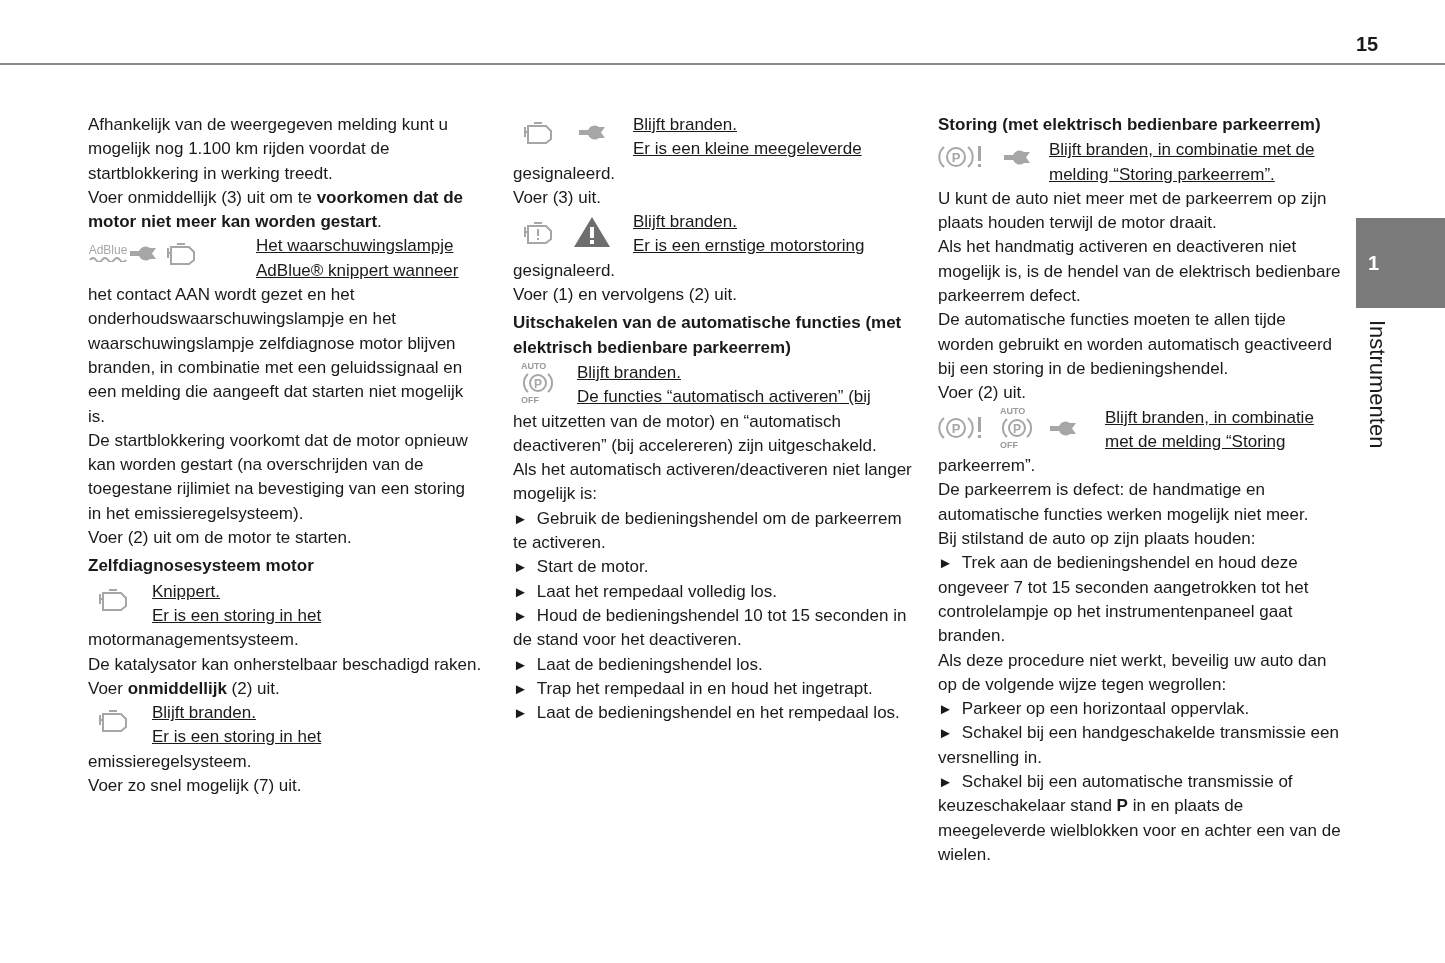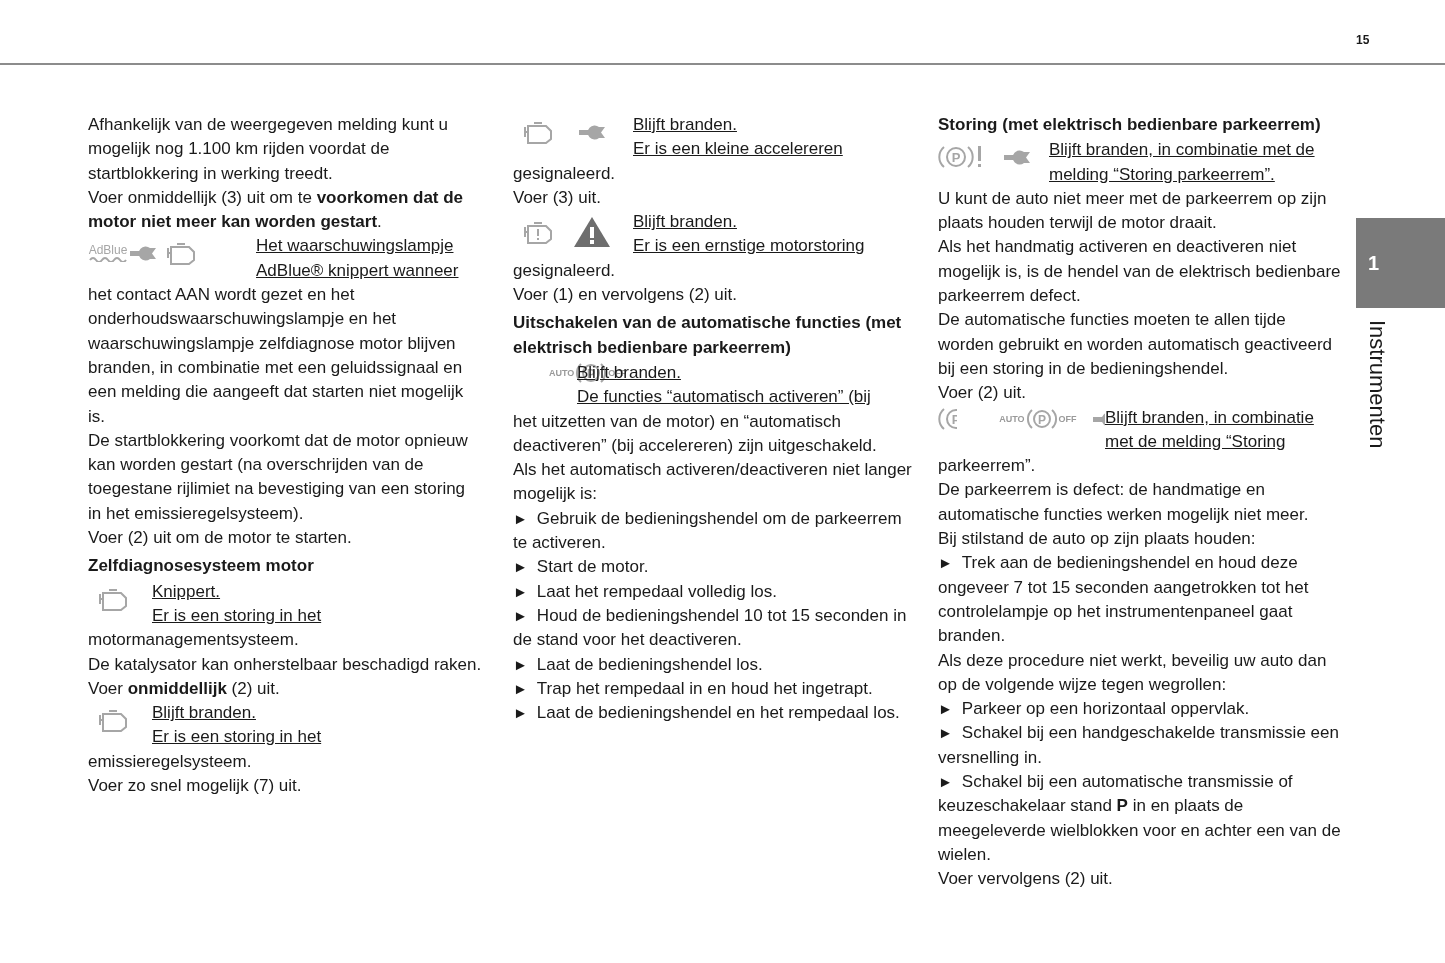--- a/index.html
+++ b/index.html
@@ -1,37 +1,37 @@
 <!DOCTYPE html>
 <html><head>
 <meta charset="utf-8">
 <style>
   html, body { margin: 0; padding: 0; background: #ffffff; }
   body { width: 1445px; height: 963px; position: relative; overflow: hidden;
          font-family: "Liberation Sans", sans-serif; color: #1a1a1a; }
-  .page-number { position: absolute; top: 33px; left: 1356px; font-size: 12px; font-weight: bold; }
+  .page-number { position: absolute; top: 33px; left: 1356px; font-size: 20px; font-weight: bold; }
   .header-rule { position: absolute; top: 63px; left: 0; width: 1445px; height: 2px; background: #8c8c8c; }
   .chapter-tab { position: absolute; top: 218px; left: 1356px; width: 89px; height: 90px; background: #7a7a7a; }
   .chapter-num { position: absolute; left: 12px; top: 34px; color: #fff; font-weight: bold; font-size: 20px; }
   .chapter-title { position: absolute; top: 320px; left: 1360px; width: 30px; height: 140px;
                    writing-mode: vertical-rl; font-size: 22px; color: #1a1a1a; }
   .col { position: absolute; top: 113px; font-size: 17px; line-height: 24.3px; }
   .col1 { left: 88px; width: 395px; }
   .col2 { left: 513px; width: 400px; }
   .col3 { left: 938px; width: 405px; }
   .col p { margin: 0; }
   .h { font-weight: bold; margin-top: 4px !important; margin-bottom: 1px !important; }
   .icon-row { display: flex; align-items: flex-start; }
   .icons { display: flex; align-items: center; gap: 14px; padding-top: 6px; flex-shrink: 0; }
   .icon-text p { margin: 0; text-decoration: underline; }
   .bullet::before { content: "\25BA"; margin-right: 9px; font-size: 15px; }
   svg { display: block; }
   .gray { fill: none; stroke: #a6a6a6; stroke-width: 2; }
   .adblue { font-size: 12px; color: #a6a6a6; line-height: 12px; text-align: center; }
-  .pico { display: flex; flex-direction: row; align-items: center; color: #9a9a9a; font-size: 9px; font-weight: bold; line-height: 10px; margin-left: 28px; }
+  .pico { display: flex; flex-direction: column; color: #9a9a9a; font-size: 9px; font-weight: bold; line-height: 10px; }
 </style>
 </head>
 <body>
 
 <div class="page-number">15</div>
 <div class="header-rule"></div>
 <div class="chapter-tab">
   <span class="chapter-num">1</span>
 </div>
 <div class="chapter-title">Instrumenten</div>
@@ -99,21 +99,21 @@
       <svg width="34" height="26">
           <path class="gray" d="M4 8 v10 M4 13 h3 M7 7 h18 l5 5 v8 l-5 4 h-18 z M13 4 h8"></path>
         </svg>
       <svg width="36" height="16">
           <rect x="2" y="6" width="22" height="5" fill="#a6a6a6"></rect>
           <path d="M22 3 a7 7 0 1 0 0 11 l6 0 -4 -5.5 4 -5.5z" fill="#a6a6a6"></path>
         </svg>
     </div>
     <div class="icon-text">
       <p>Blijft branden.</p>
-      <p>Er is een kleine accelereren</p>
+      <p>Er is een kleine meegeleverde</p>
     </div>
   </div>
   <p>gesignaleerd.</p>
   <p>Voer (3) uit.</p>
   <div class="icon-row">
     <div class="icons" style="width:112px;padding-left:8px;gap:18px;">
       <svg width="34" height="26">
           <path class="gray" d="M4 8 v10 M4 13 h3 M7 7 h18 l5 5 v8 l-5 4 h-18 z M13 4 h8 M17 10 v7 M17 19 v2"></path>
         </svg>
       <svg width="38" height="32">
@@ -212,14 +212,13 @@
     </div>
   </div>
   <p>parkeerrem”.</p>
   <p>De parkeerrem is defect: de handmatige en automatische functies werken mogelijk niet meer.</p>
   <p>Bij stilstand de auto op zijn plaats houden:</p>
   <p class="bullet">Trek aan de bedieningshendel en houd deze ongeveer 7 tot 15 seconden aangetrokken tot het controlelampje op het instrumentenpaneel gaat branden.</p>
   <p>Als deze procedure niet werkt, beveilig uw auto dan op de volgende wijze tegen wegrollen:</p>
   <p class="bullet">Parkeer op een horizontaal oppervlak.</p>
   <p class="bullet">Schakel bij een handgeschakelde transmissie een versnelling in.</p>
   <p class="bullet"><span>Schakel bij een automatische transmissie of keuzeschakelaar stand </span><b>P</b><span> in en plaats de meegeleverde wielblokken voor en achter een van de wielen.</span></p>
-  <p>Voer vervolgens (2) uit.</p>
 </div>
 
 </body></html>

